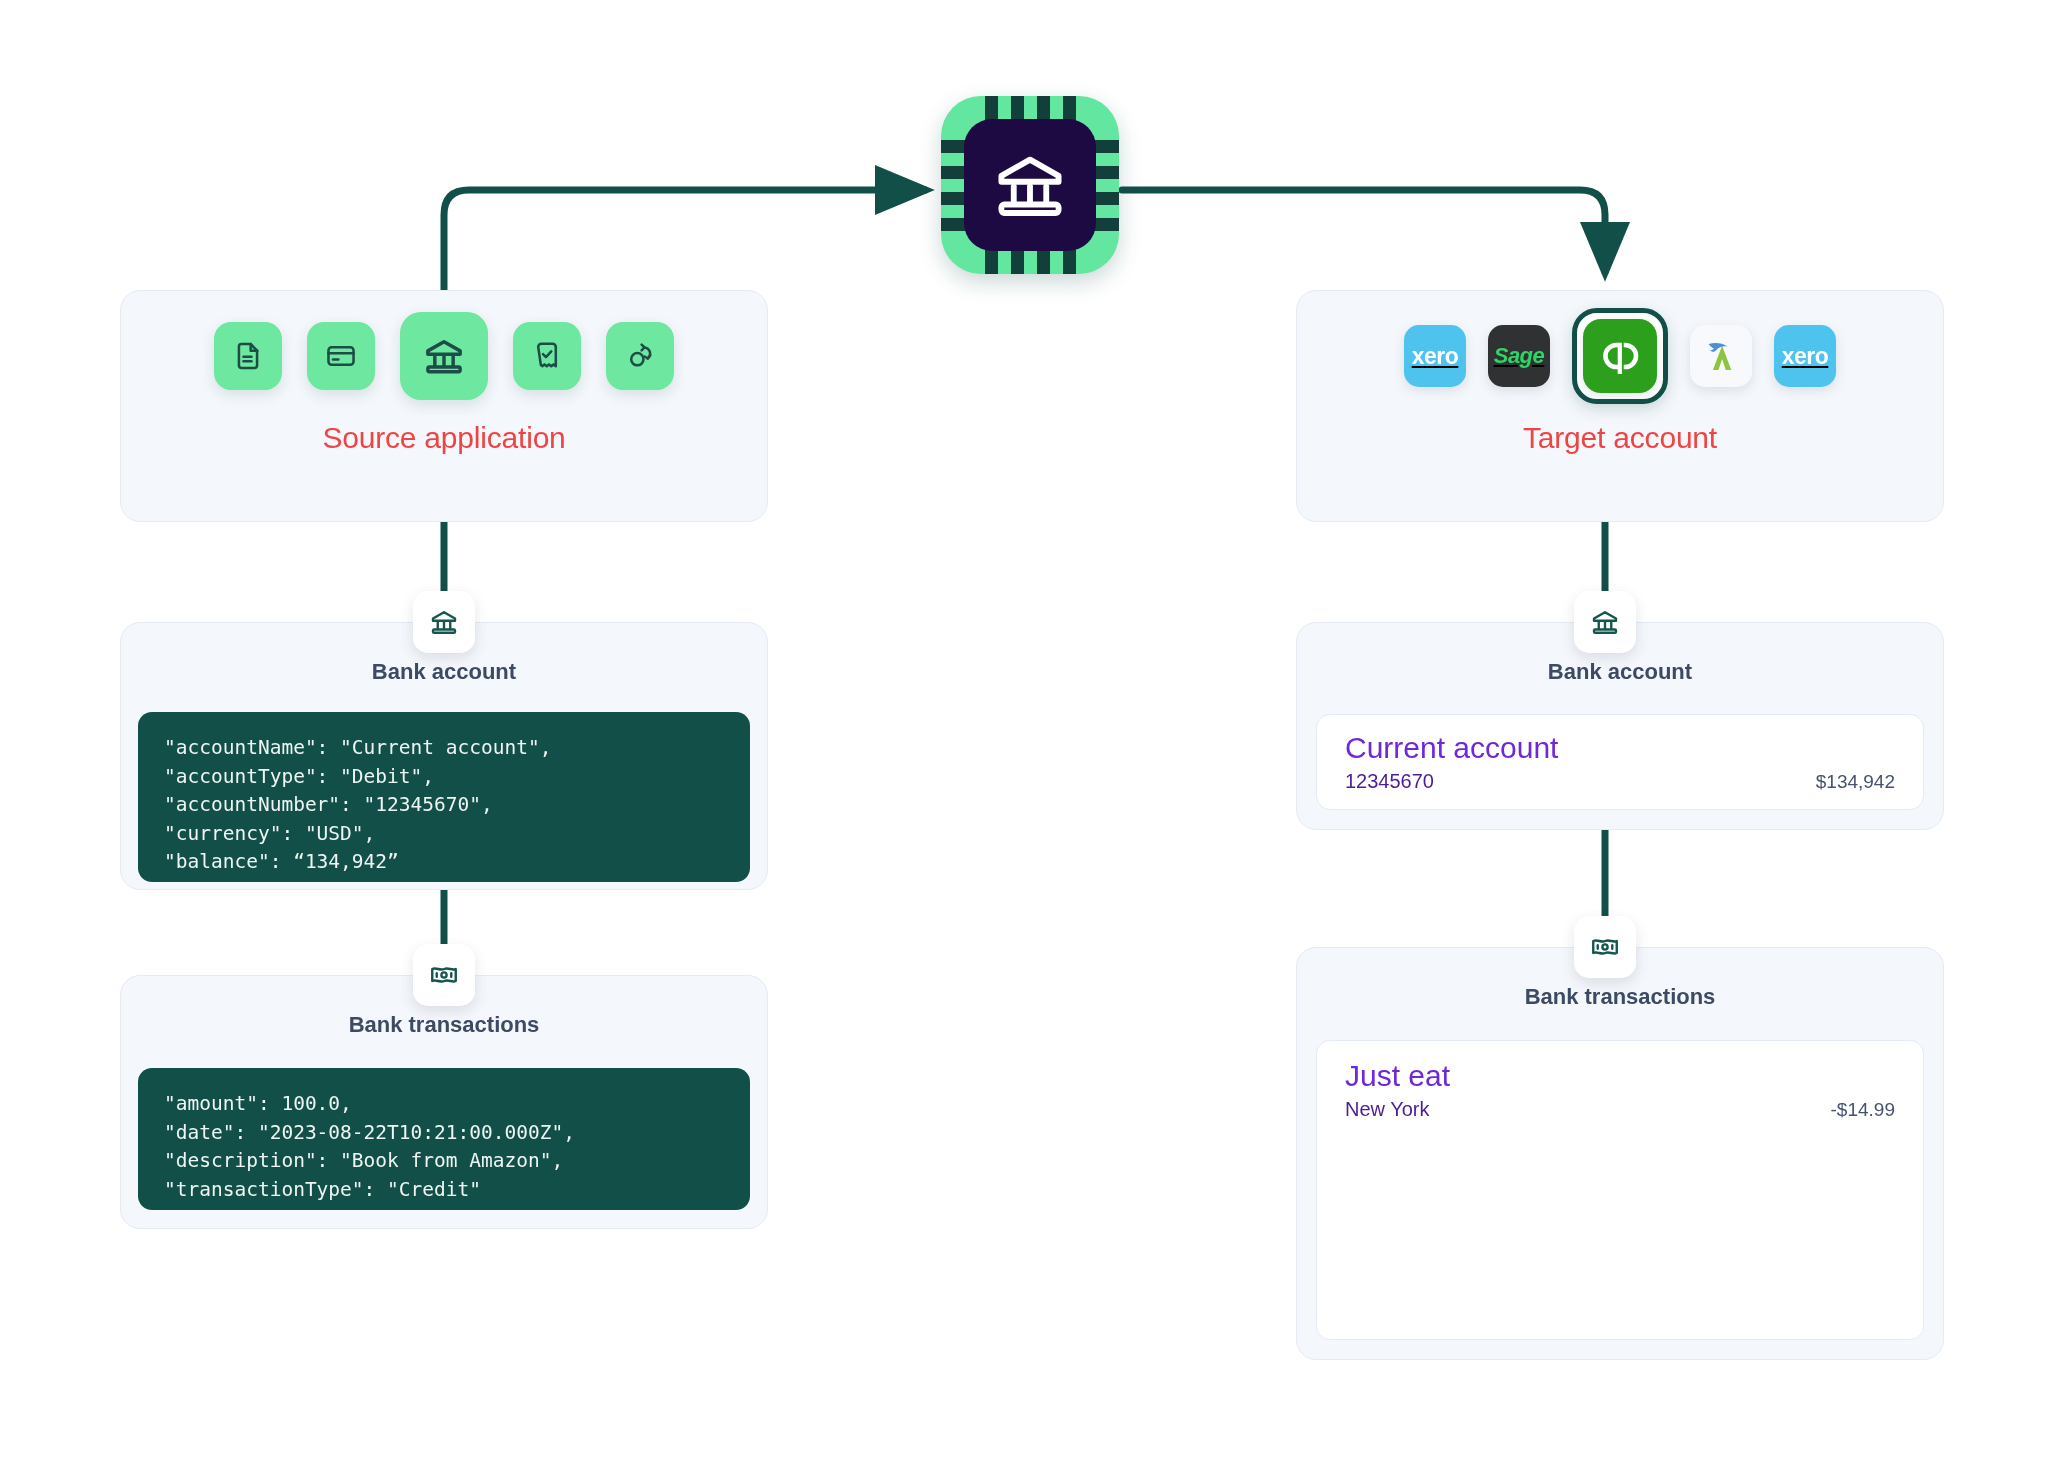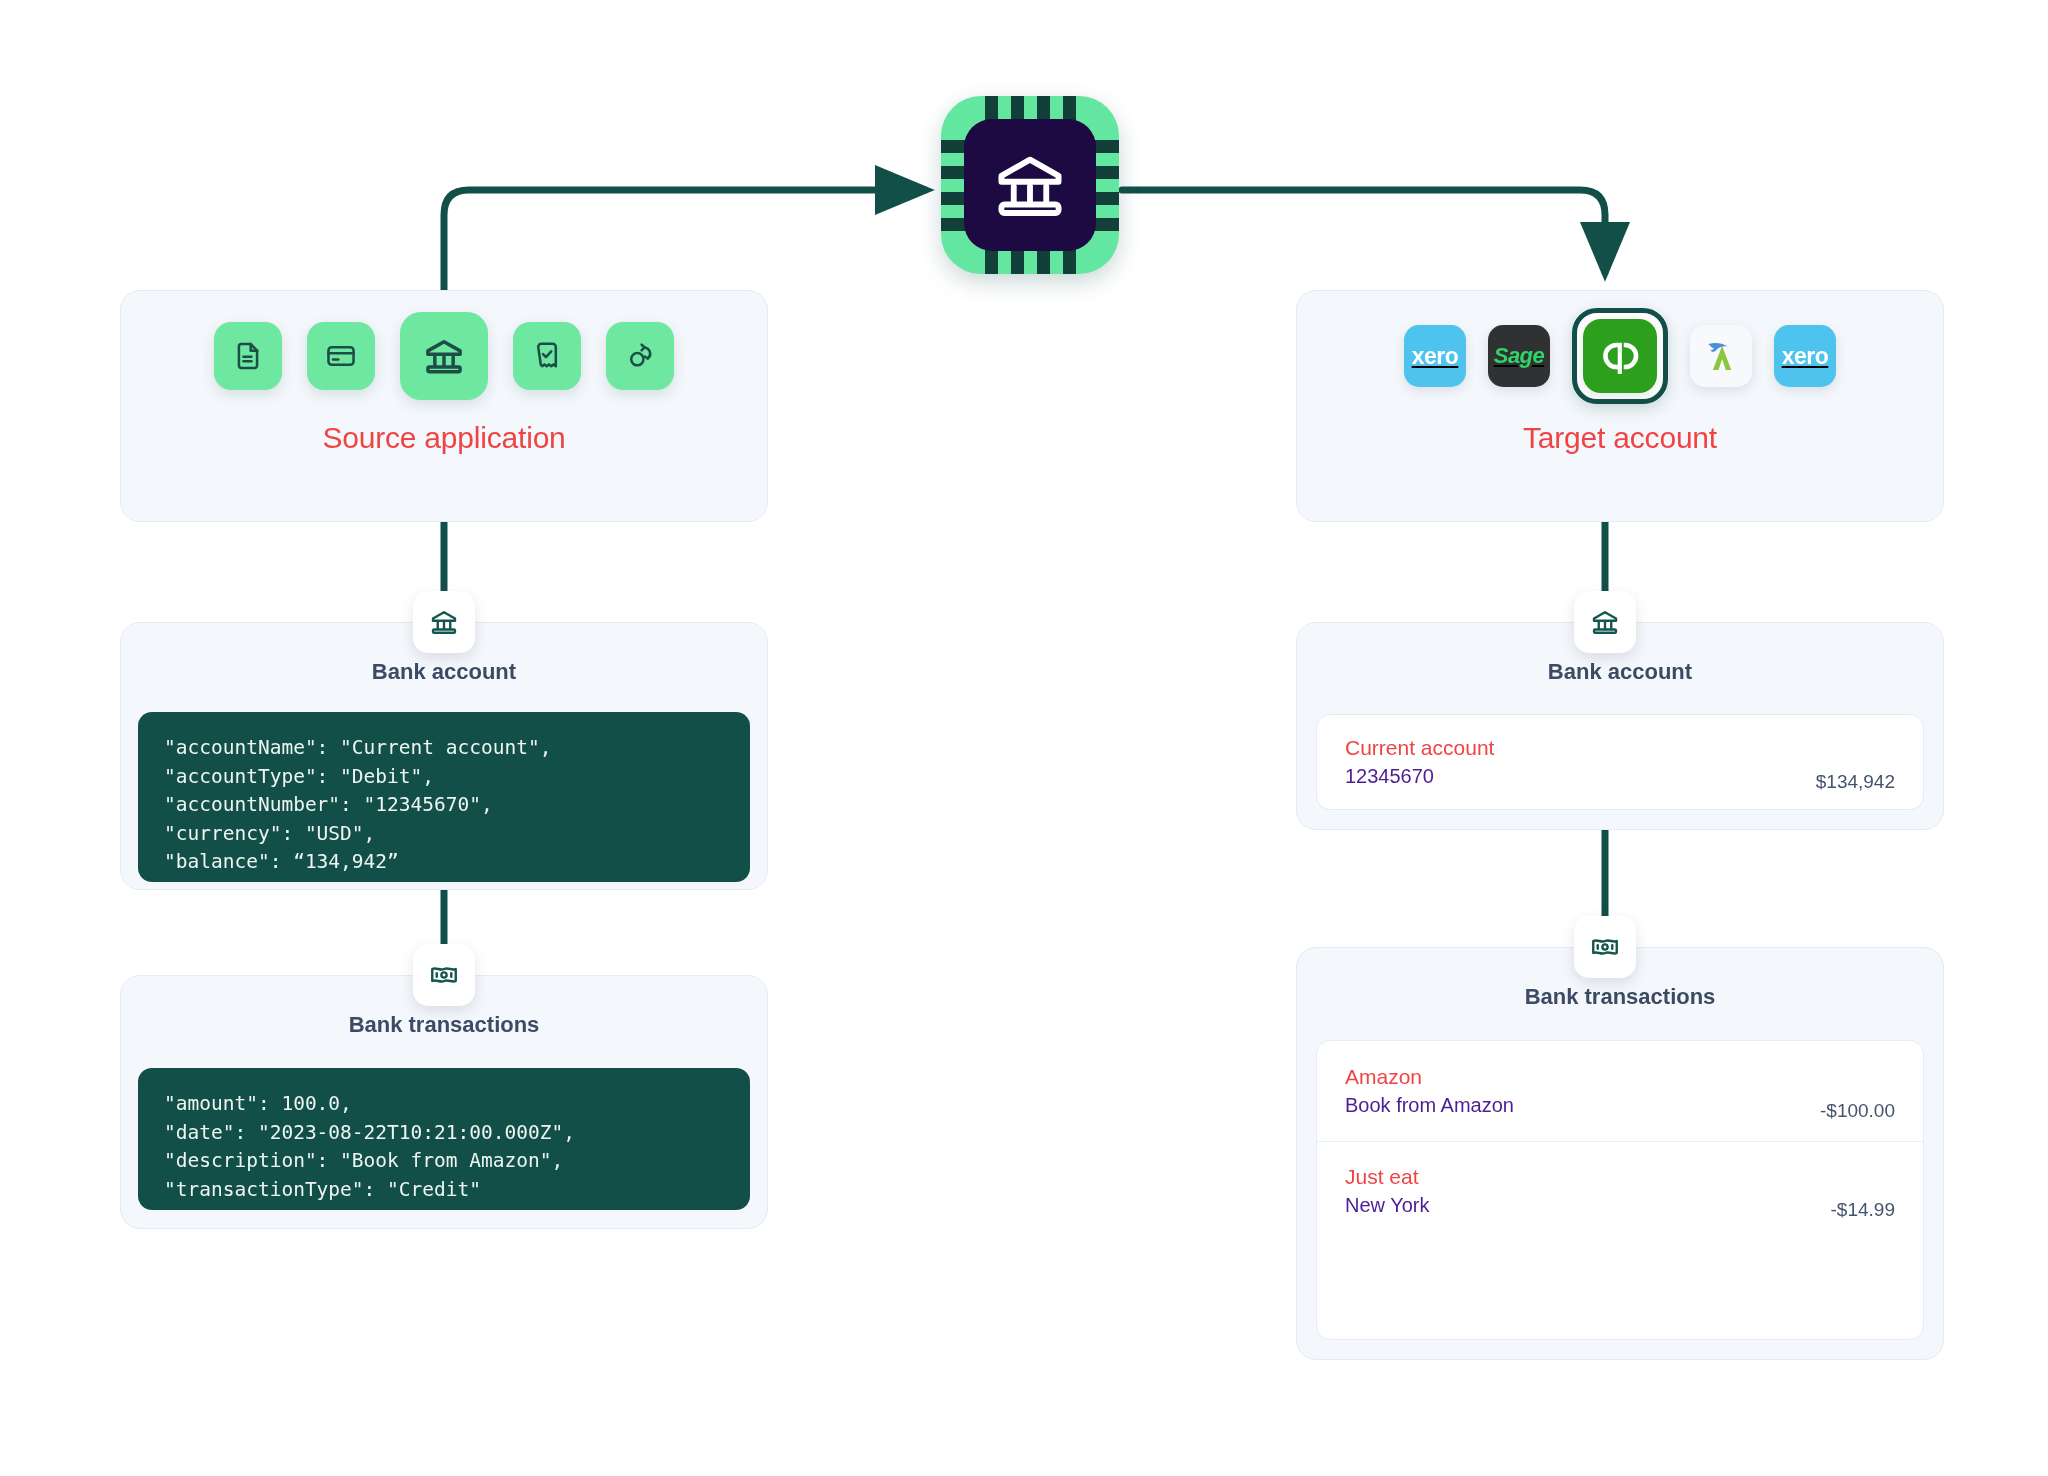--- a/index.html
+++ b/index.html
@@ -201,21 +201,21 @@
     overflow: hidden;
   }
   .row {
     display: flex;
     align-items: center;
     justify-content: space-between;
     padding: 0 28px;
     box-sizing: border-box;
   }
   .row + .row { border-top: 1px solid #e8eef6; }
-  .row-main { color: #ef4444; font-size: 21px; margin-bottom: 5px; }
+  .row-main { color: #6d28d9; font-size: 30px; margin-bottom: 5px; }
   .row-sub  { color: #4c1d95; font-size: 20px; }
   .row-amt  { color: #46536e; font-size: 19px; white-space: nowrap; margin-top: 39px; }
 </style>
 </head>
 <body>
 
 <div id="canvas">
 
   <svg id="wires" viewBox="0 0 2048 1476">
     <defs>
@@ -407,27 +407,20 @@
                c-2.8 1.5-6.0-1.5-9.2 0 c-3.2 1.5-6.4-1.5-9.6 0 Z"></path>
       <circle cx="12" cy="12" r="2.1"></circle>
       <line x1="6.2" y1="10.6" x2="6.2" y2="13.4"></line>
       <line x1="17.8" y1="10.6" x2="17.8" y2="13.4"></line>
     </svg>
   </div>
   <div class="data-panel" style="left:1296px; top:947px; width:648px; height:413px;">
     <div class="data-title">Bank transactions</div>
   </div>
   <div class="list-card" style="left:1316px; top:1040px; width:608px; height:300px;">
-    <div class="row" style="height:100px;">
-      <div>
-        <div class="row-main">Amazon</div>
-        <div class="row-sub">Book from Amazon</div>
-      </div>
-      <div class="row-amt">-$100.00</div>
-    </div>
     <div class="row" style="height:98px;">
       <div>
         <div class="row-main">Just eat</div>
         <div class="row-sub">New York</div>
       </div>
       <div class="row-amt">-$14.99</div>
     </div>
   </div>
 
 </div>

